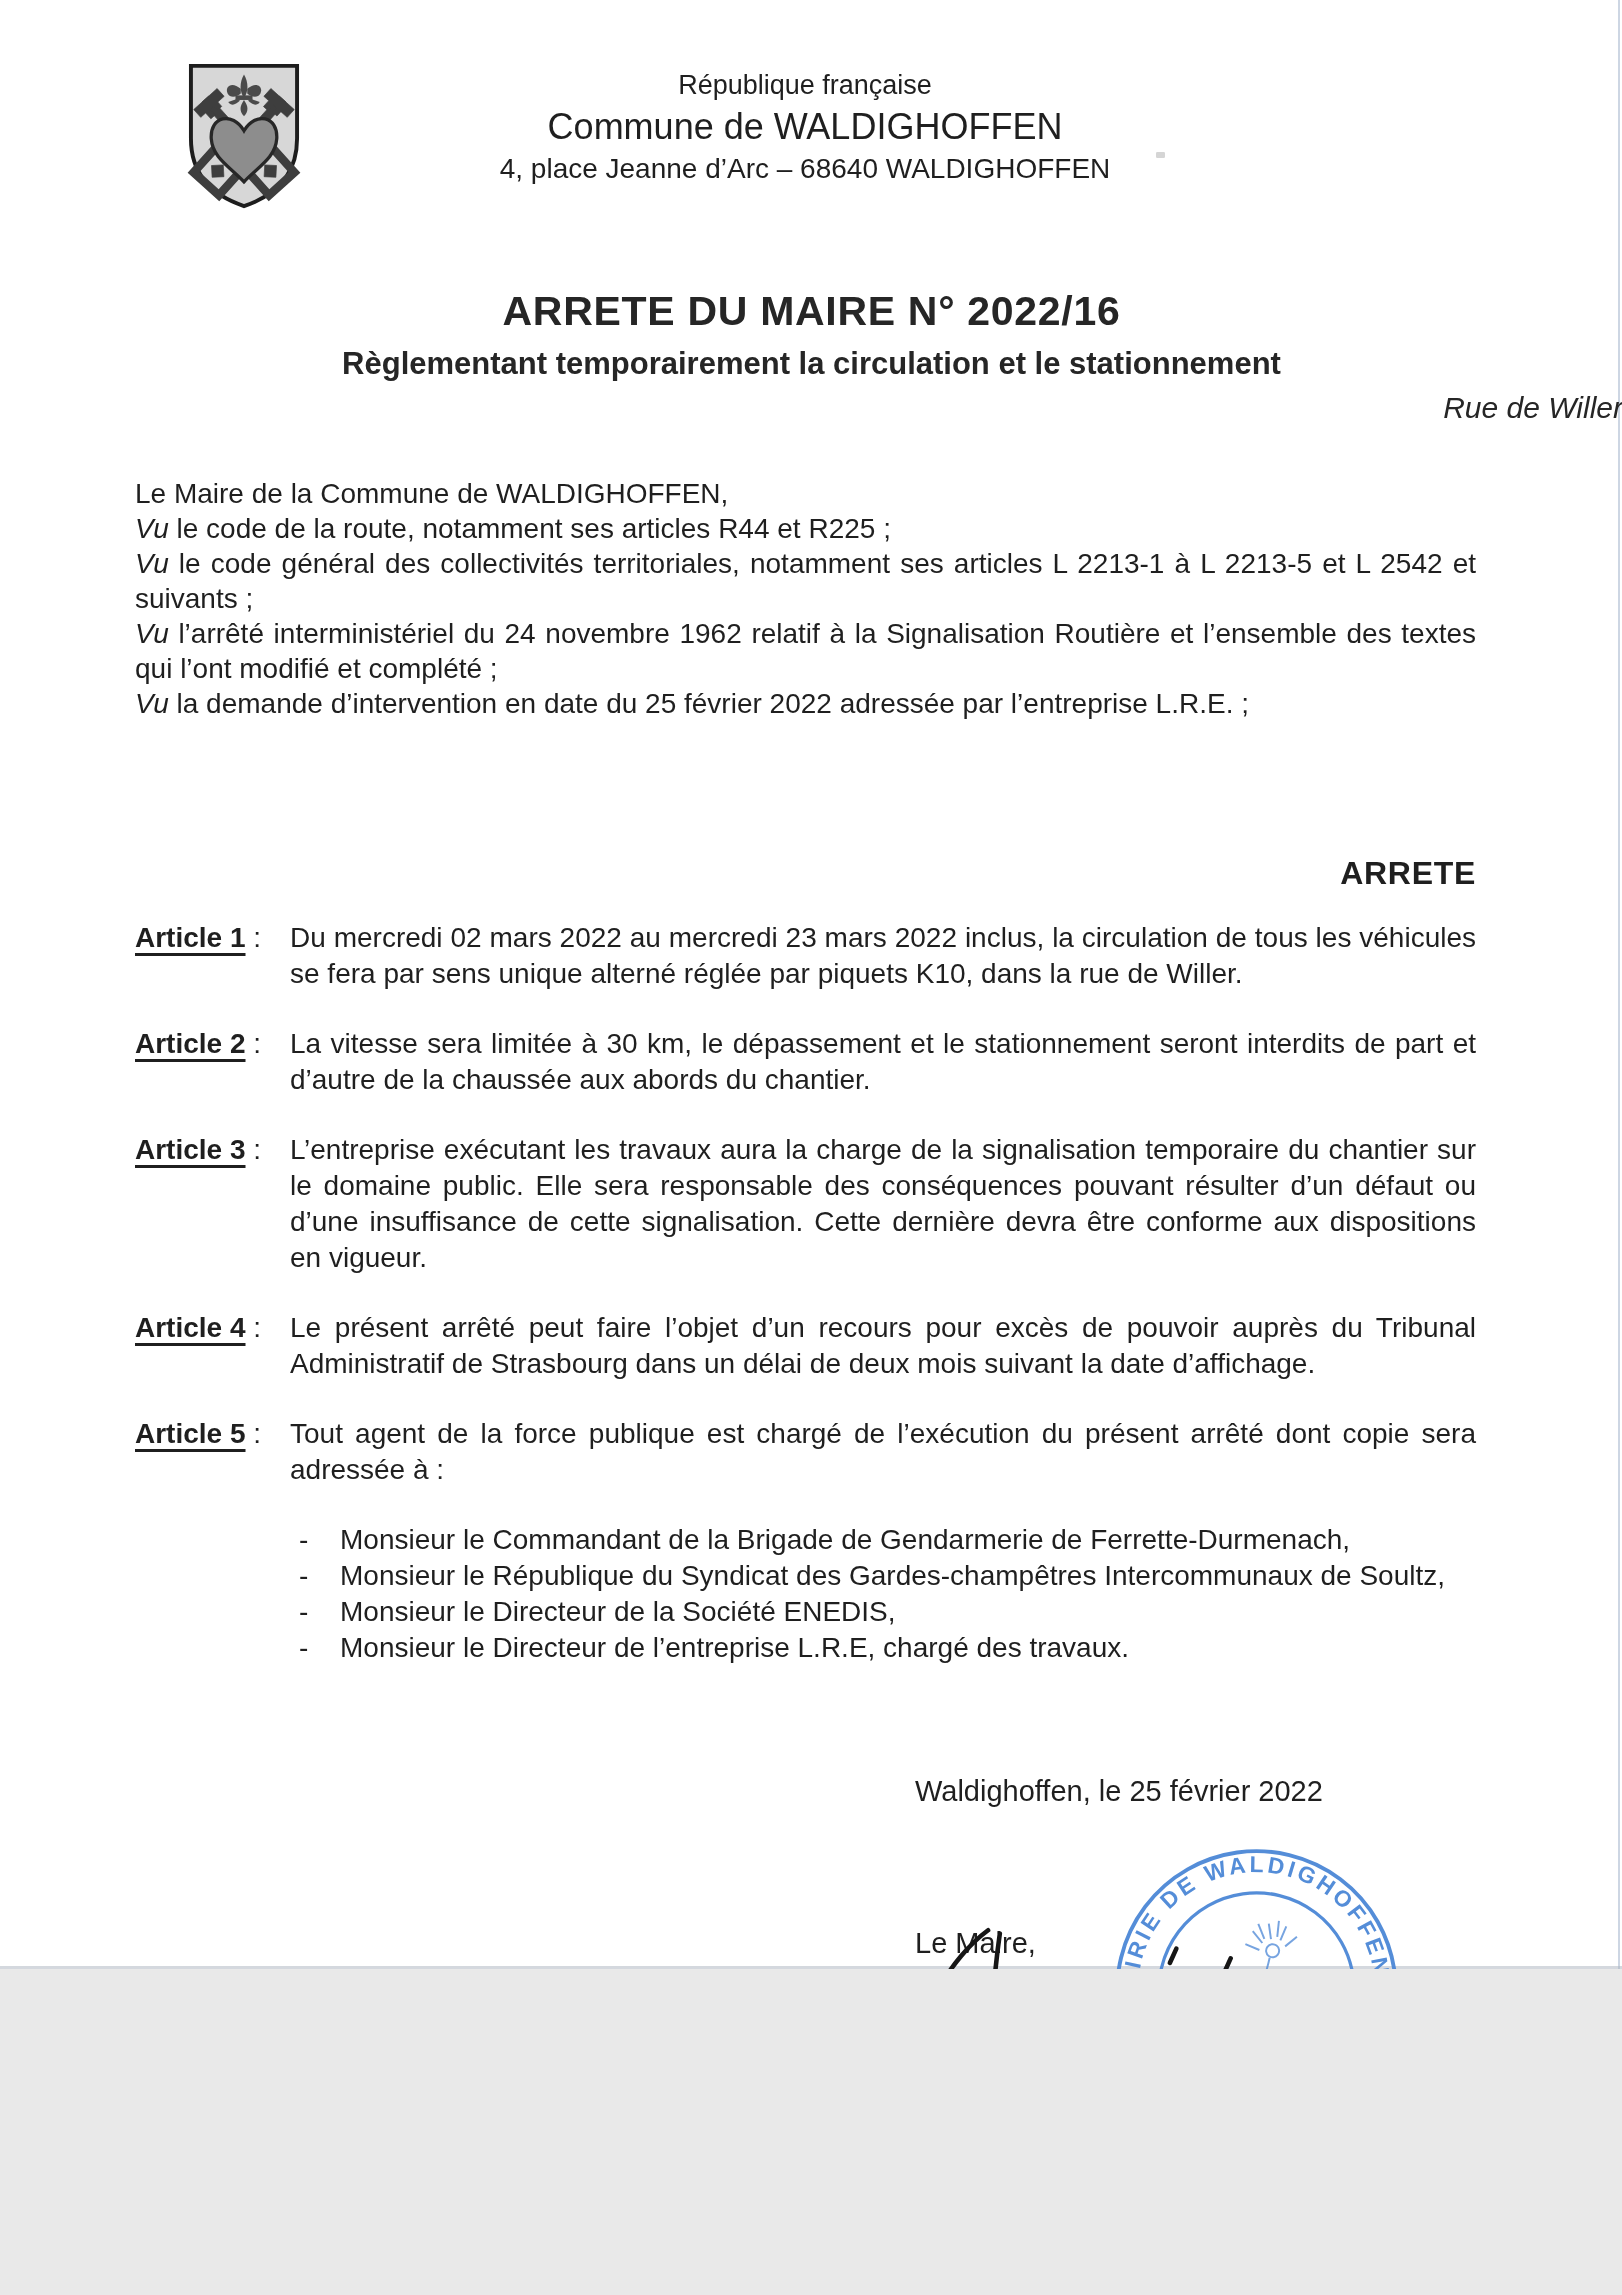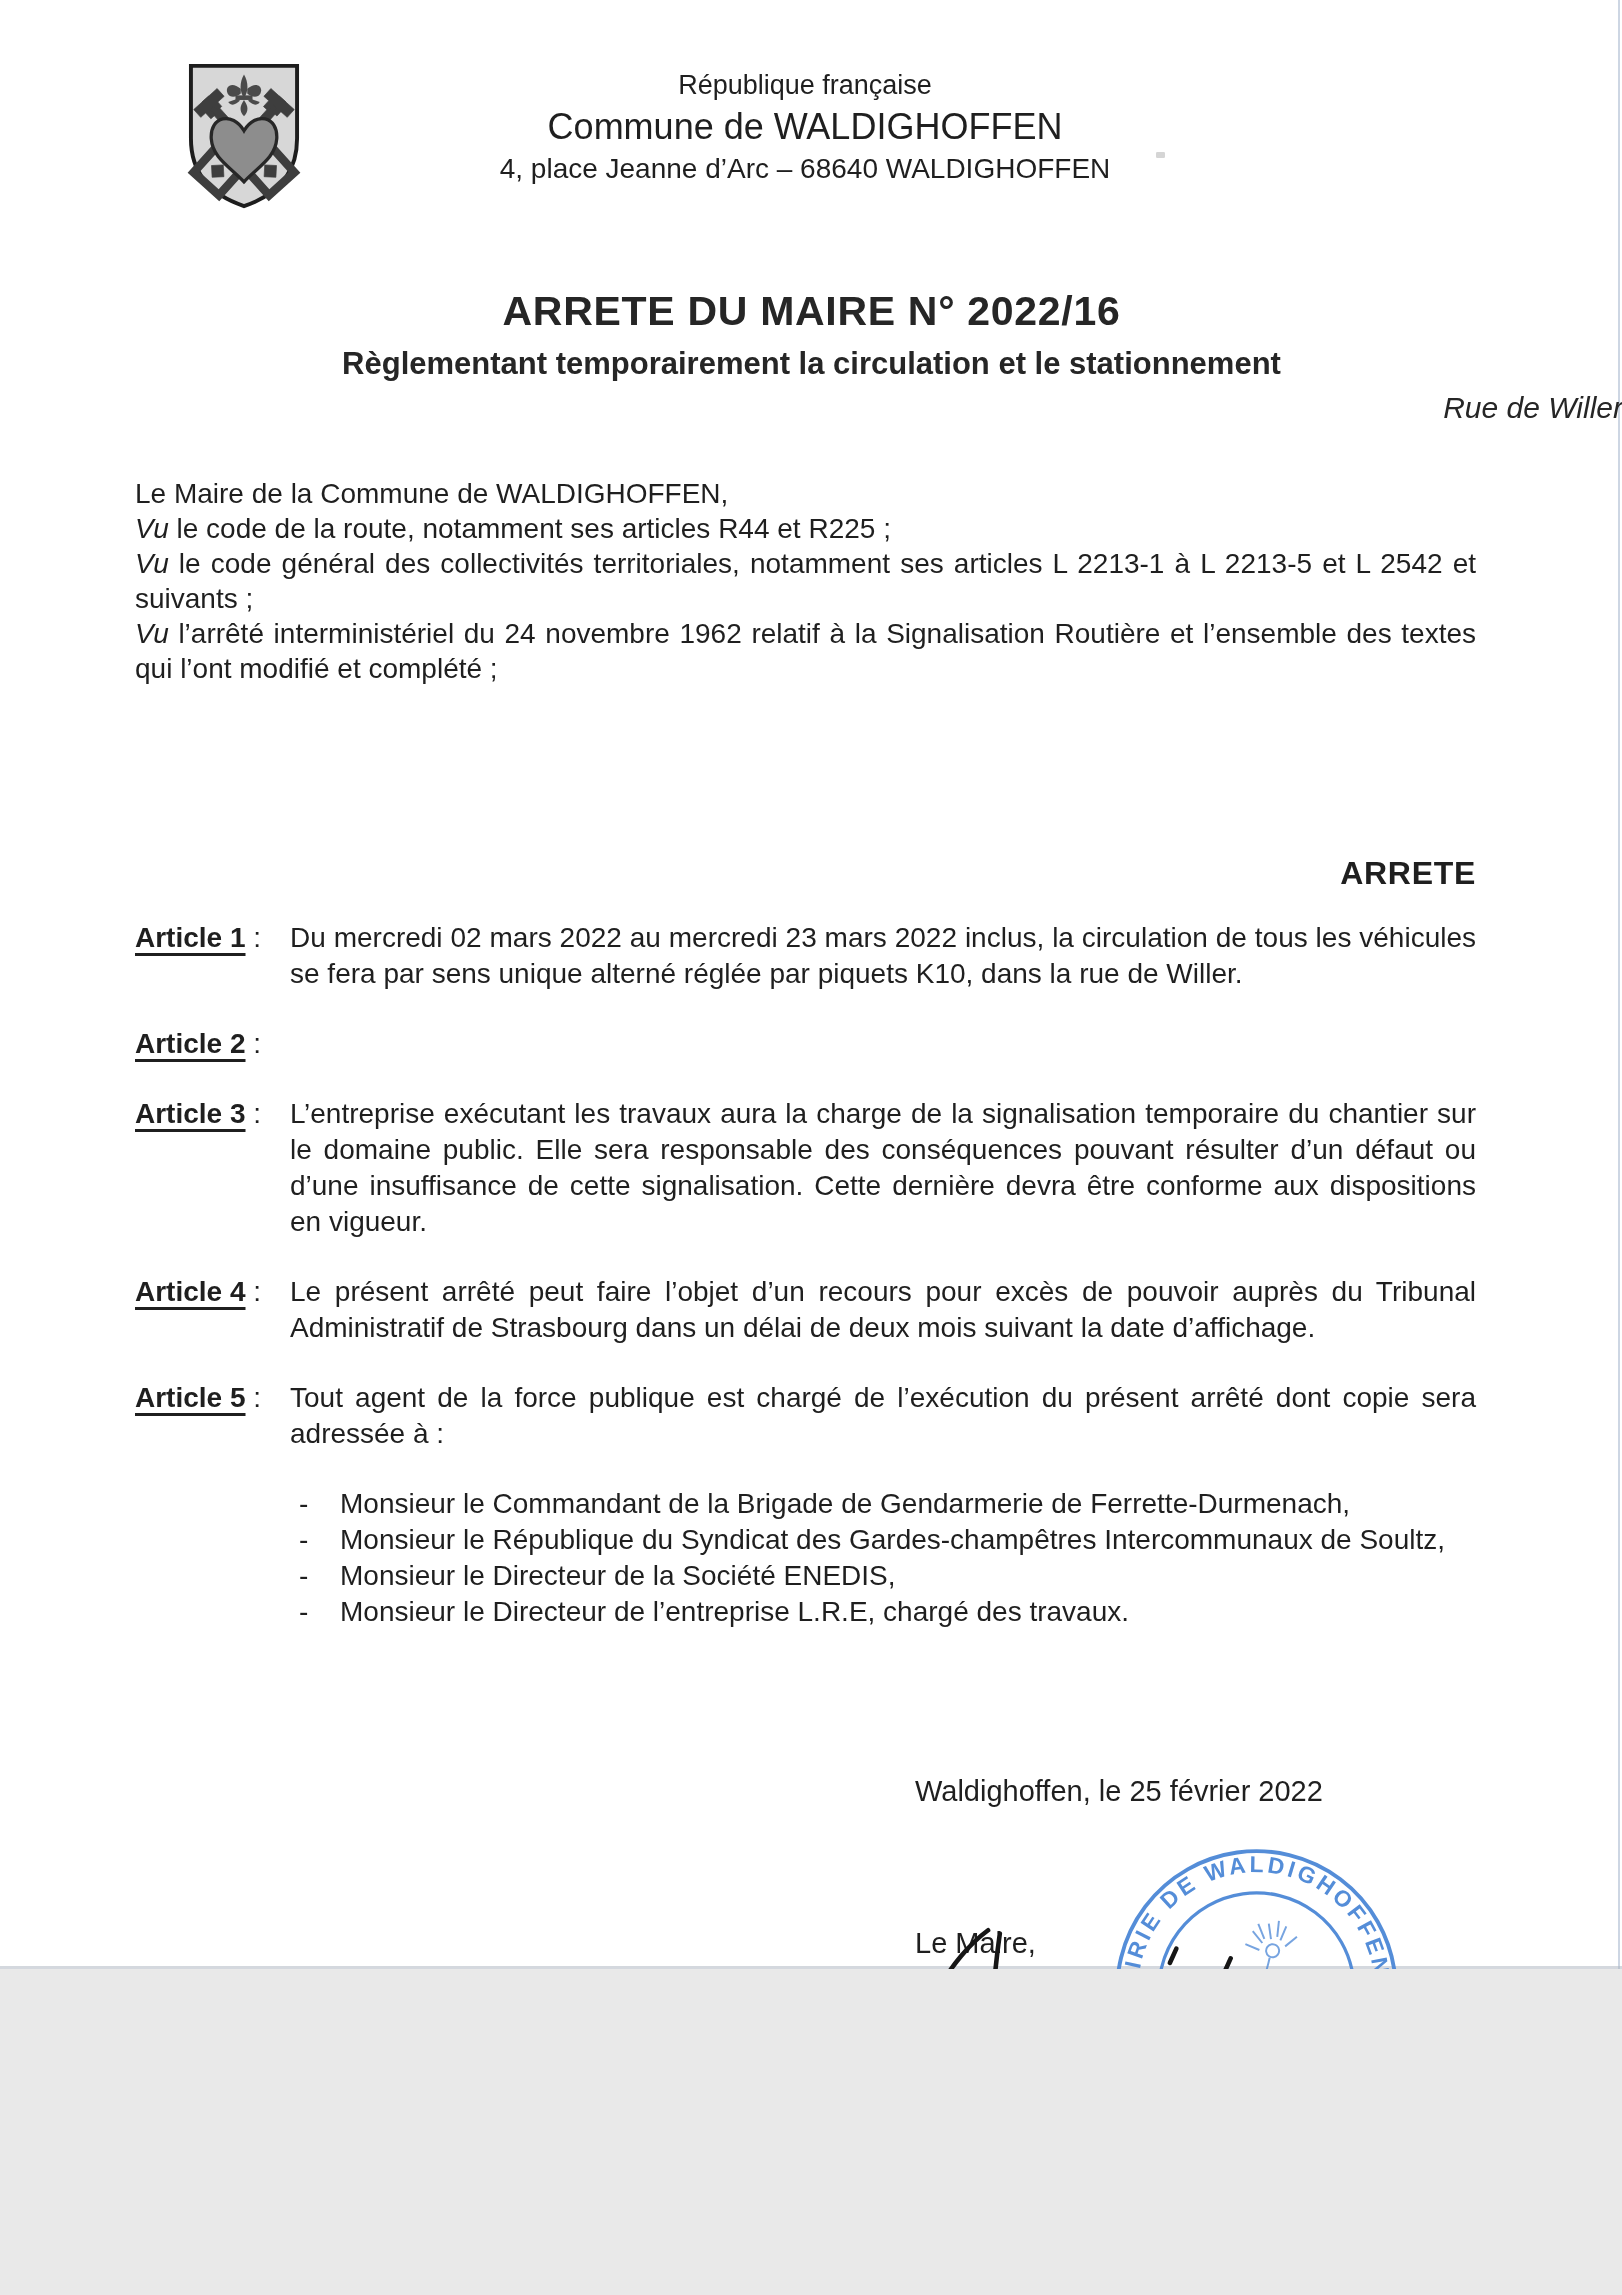--- a/index.html
+++ b/index.html
@@ -104,31 +104,33 @@
     <div class="title-main">ARRETE DU MAIRE N° 2022/16</div>
     <div class="title-sub">Règlementant temporairement la circulation et le stationnement</div>
     <div class="title-street">Rue de Willer</div>
   </div>
 
   <div class="preamble">
     <div>Le Maire de la Commune de WALDIGHOFFEN,</div>
     <div class="clause"><span class="it">Vu</span><span> le code de la route, notamment ses articles R44 et R225 ;</span></div>
     <div class="clause"><span class="it">Vu</span><span> le code général des collectivités territoriales, notamment ses articles L 2213-1 à L 2213-5 et L 2542 et suivants ;</span></div>
     <div class="clause"><span class="it">Vu</span><span> l’arrêté interministériel du 24 novembre 1962 relatif à la Signalisation Routière et l’ensemble des textes qui l’ont modifié et complété ;</span></div>
+    <div class="clause"><span class="it">Vu</span><span> la demande d’intervention en date du 25 février 2022 adressée par l’entreprise L.R.E. ;</span></div>
   </div>
 
   <div class="body-block">
     <div class="section-heading">ARRETE</div>
 
     <div class="article">
       <div class="article-label-cell"><span class="article-label">Article 1</span><span> :</span></div>
       <div class="article-text">Du mercredi 02 mars 2022 au mercredi 23 mars 2022 inclus, la circulation de tous les véhicules se fera par sens unique alterné réglée par piquets K10, dans la rue de Willer.</div>
     </div>
     <div class="article">
       <div class="article-label-cell"><span class="article-label">Article 2</span><span> :</span></div>
+      <div class="article-text">La vitesse sera limitée à 30 km, le dépassement et le stationnement seront interdits de part et d’autre de la chaussée aux abords du chantier.</div>
     </div>
     <div class="article">
       <div class="article-label-cell"><span class="article-label">Article 3</span><span> :</span></div>
       <div class="article-text">L’entreprise exécutant les travaux aura la charge de la signalisation temporaire du chantier sur le domaine public. Elle sera responsable des conséquences pouvant résulter d’un défaut ou d’une insuffisance de cette signalisation. Cette dernière devra être conforme aux dispositions en vigueur.</div>
     </div>
     <div class="article">
       <div class="article-label-cell"><span class="article-label">Article 4</span><span> :</span></div>
       <div class="article-text">Le présent arrêté peut faire l’objet d’un recours pour excès de pouvoir auprès du Tribunal Administratif de Strasbourg dans un délai de deux mois suivant la date d’affichage.</div>
     </div>
     <div class="article">

